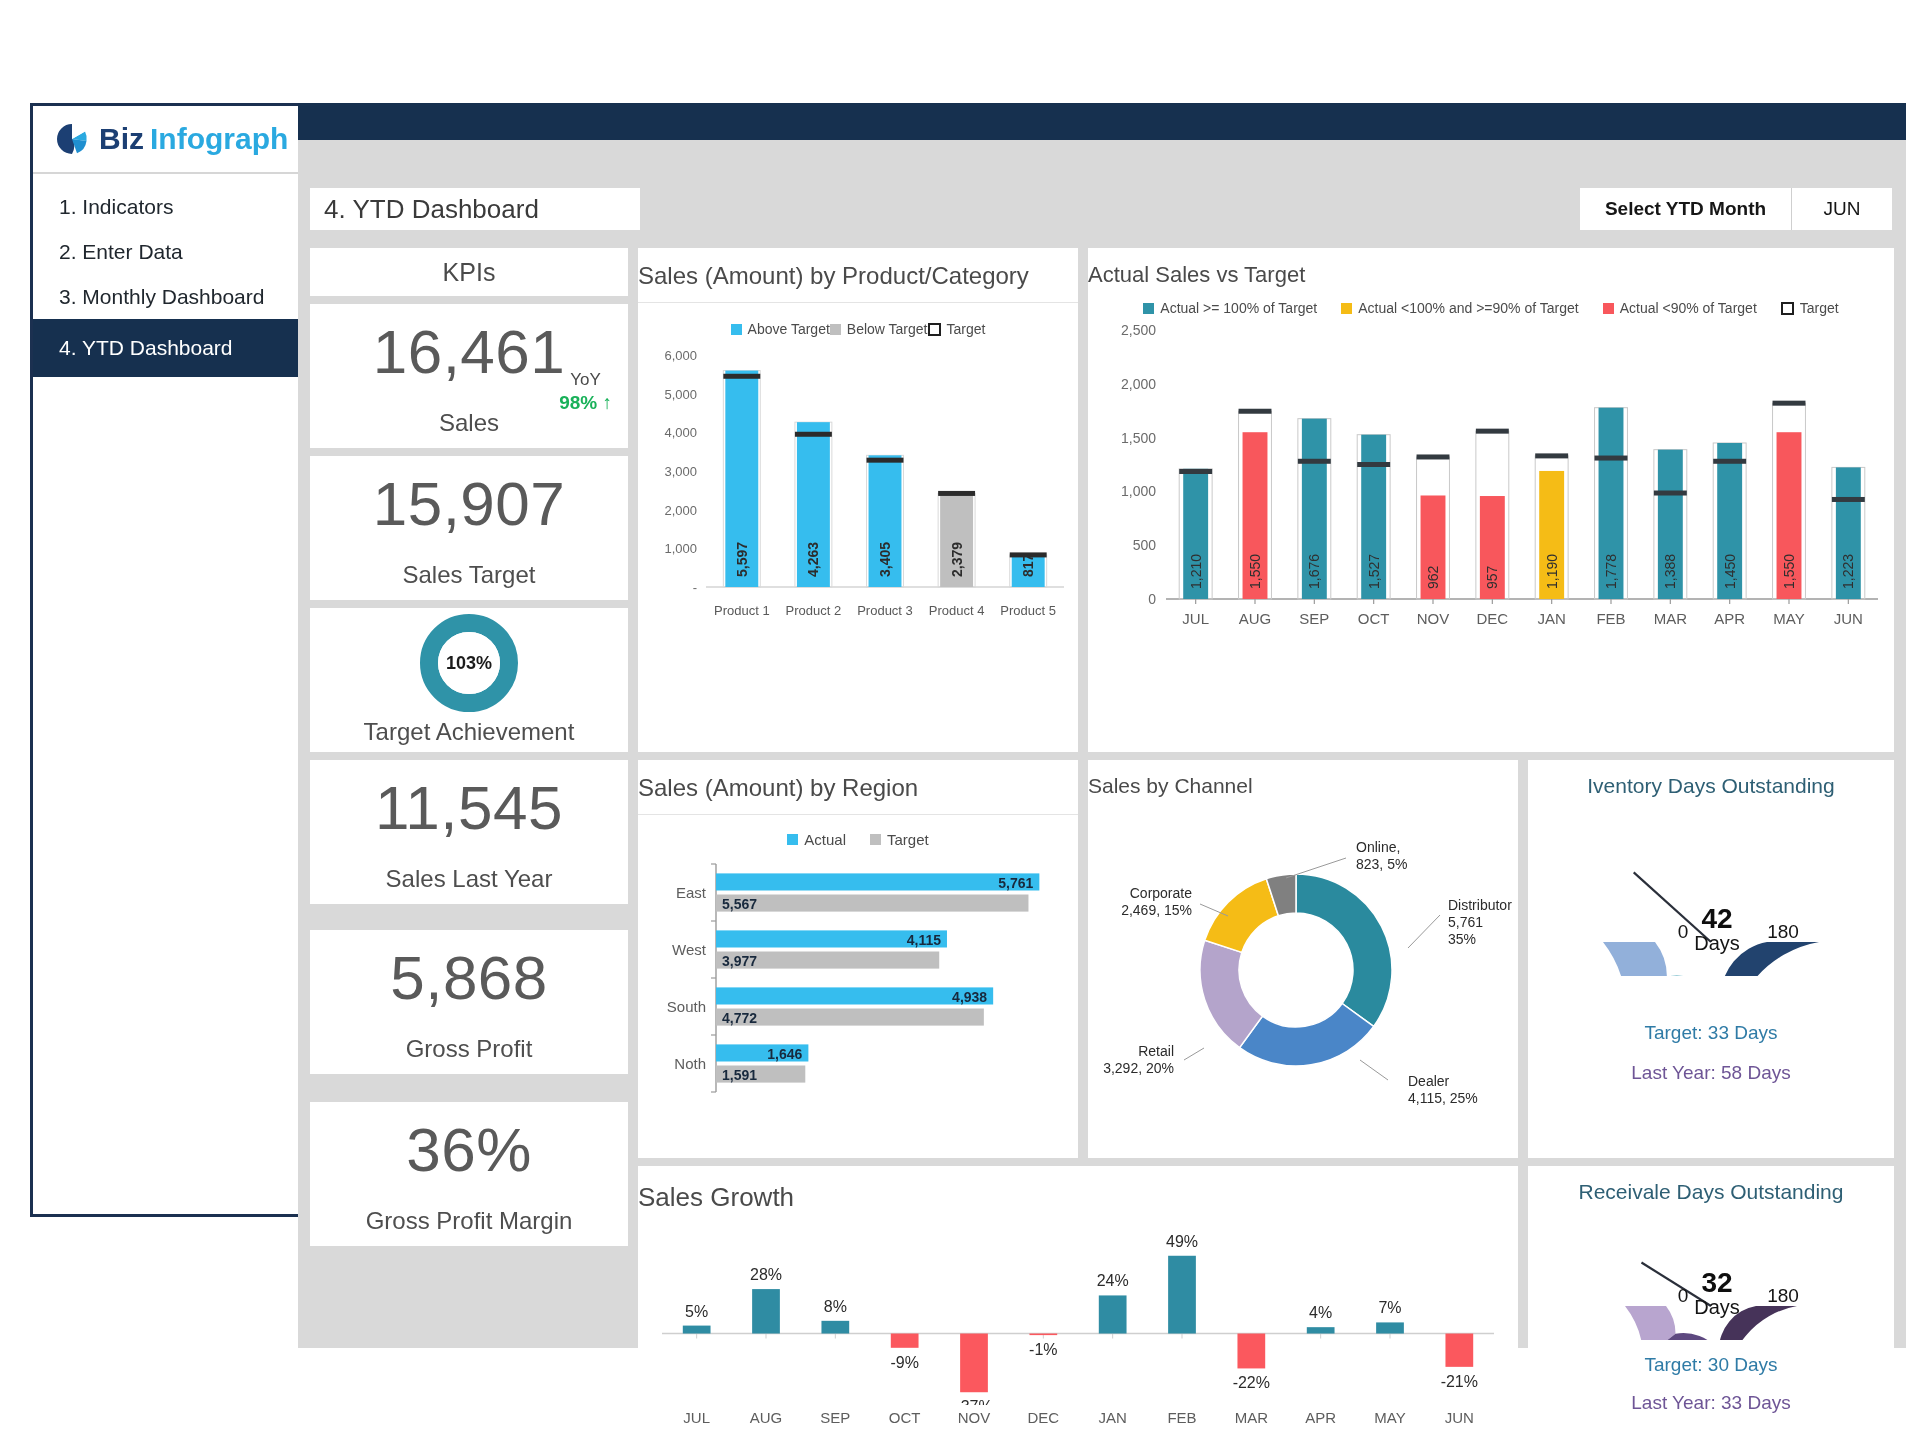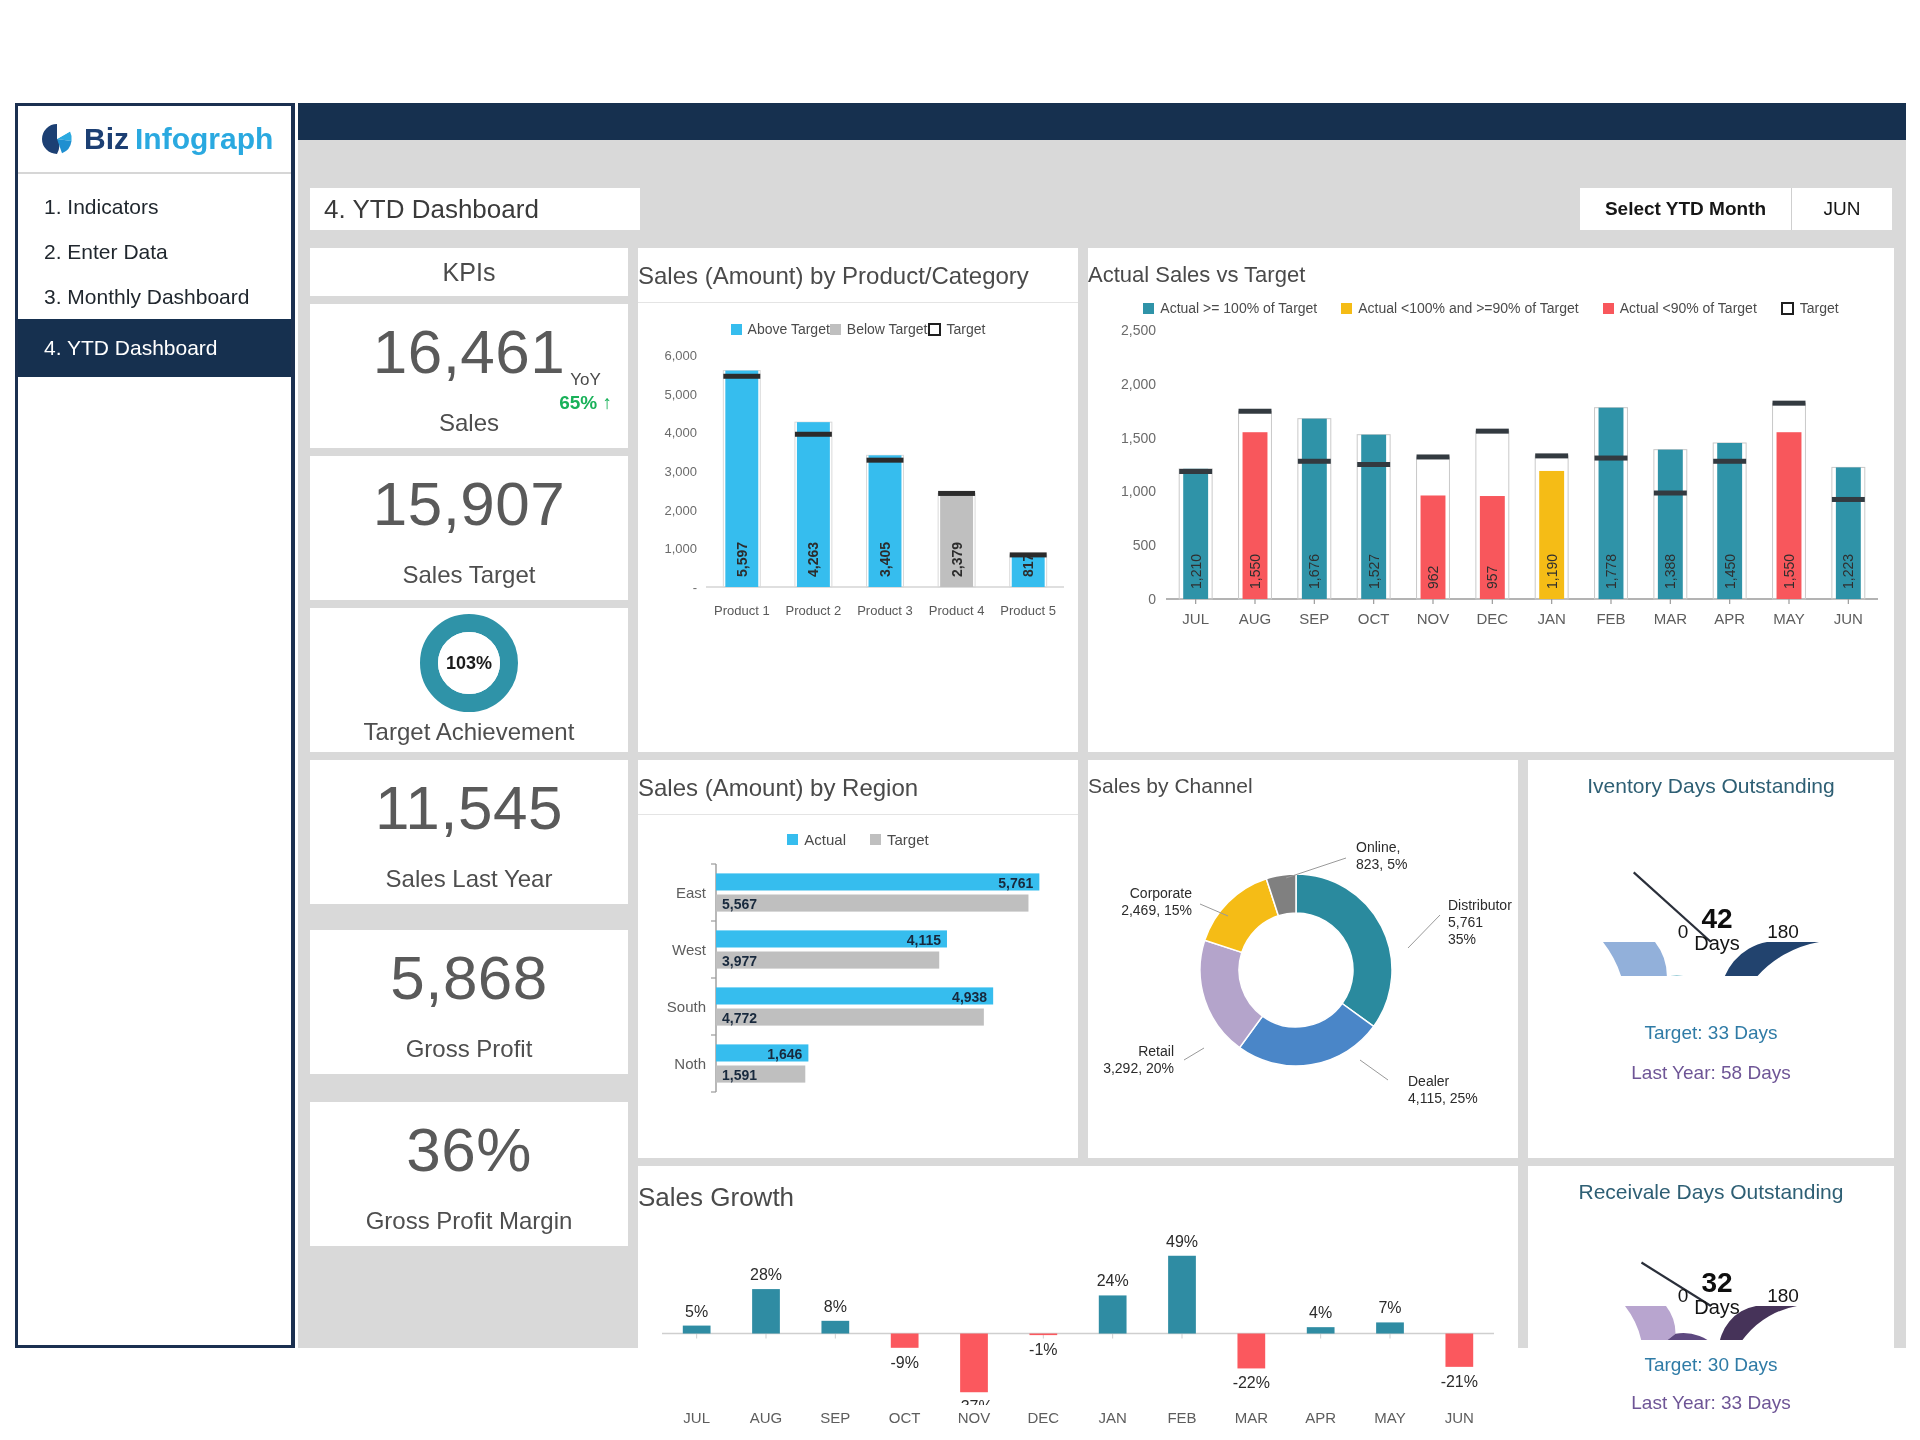--- a/index.html
+++ b/index.html
@@ -6,22 +6,22 @@
   html, body {
     width: 1920px; height: 1440px;
     background: #ffffff;
     font-family: "Liberation Sans", sans-serif;
     overflow: hidden;
   }
   #root { position: relative; width: 1920px; height: 1440px; background:#fff; }
 
   
   #sidebar {
-    position: absolute; left: 15px; top: 103px;
-    width: 280px; height: 1245px;
+    position: absolute; left: 30px; top: 103px;
+    width: 280px; height: 1114px;
     background: #ffffff;
     border: 3px solid #1b3050;
     border-right: 4px solid #1b3050;
   }
   #logo-bar {
     height: 68px; border-bottom: 2px solid #d6d6d6;
     display: flex; align-items: center; padding-left: 22px; gap: 10px;
   }
   #logo-mark { width: 34px; height: 34px; position: relative; flex: none; }
   #nav-list { padding-top: 10px; }
@@ -127,21 +127,21 @@
     <div class="card" style="left:12px; top:108px; width:318px; height:48px;">
       <div class="card-title" style="font-size:25px;line-height:48px;">KPIs</div>
     </div>
 
     <div class="card kpi-card" style="left:12px; top:164px; width:318px; height:144px;">
       <div class="kpi-value">16,461</div>
       <div class="kpi-label">Sales</div>
       <div id="yoy-box">
         <div id="yoy-title">YoY</div>
         <div id="yoy-val">
-          <span>65%</span>
+          <span>98%</span>
           <span>↑</span>
         </div>
       </div>
     </div>
 
     <div class="card kpi-card" style="left:12px; top:316px; width:318px; height:144px;">
       <div class="kpi-value">15,907</div>
       <div class="kpi-label">Sales Target</div>
     </div>
 

